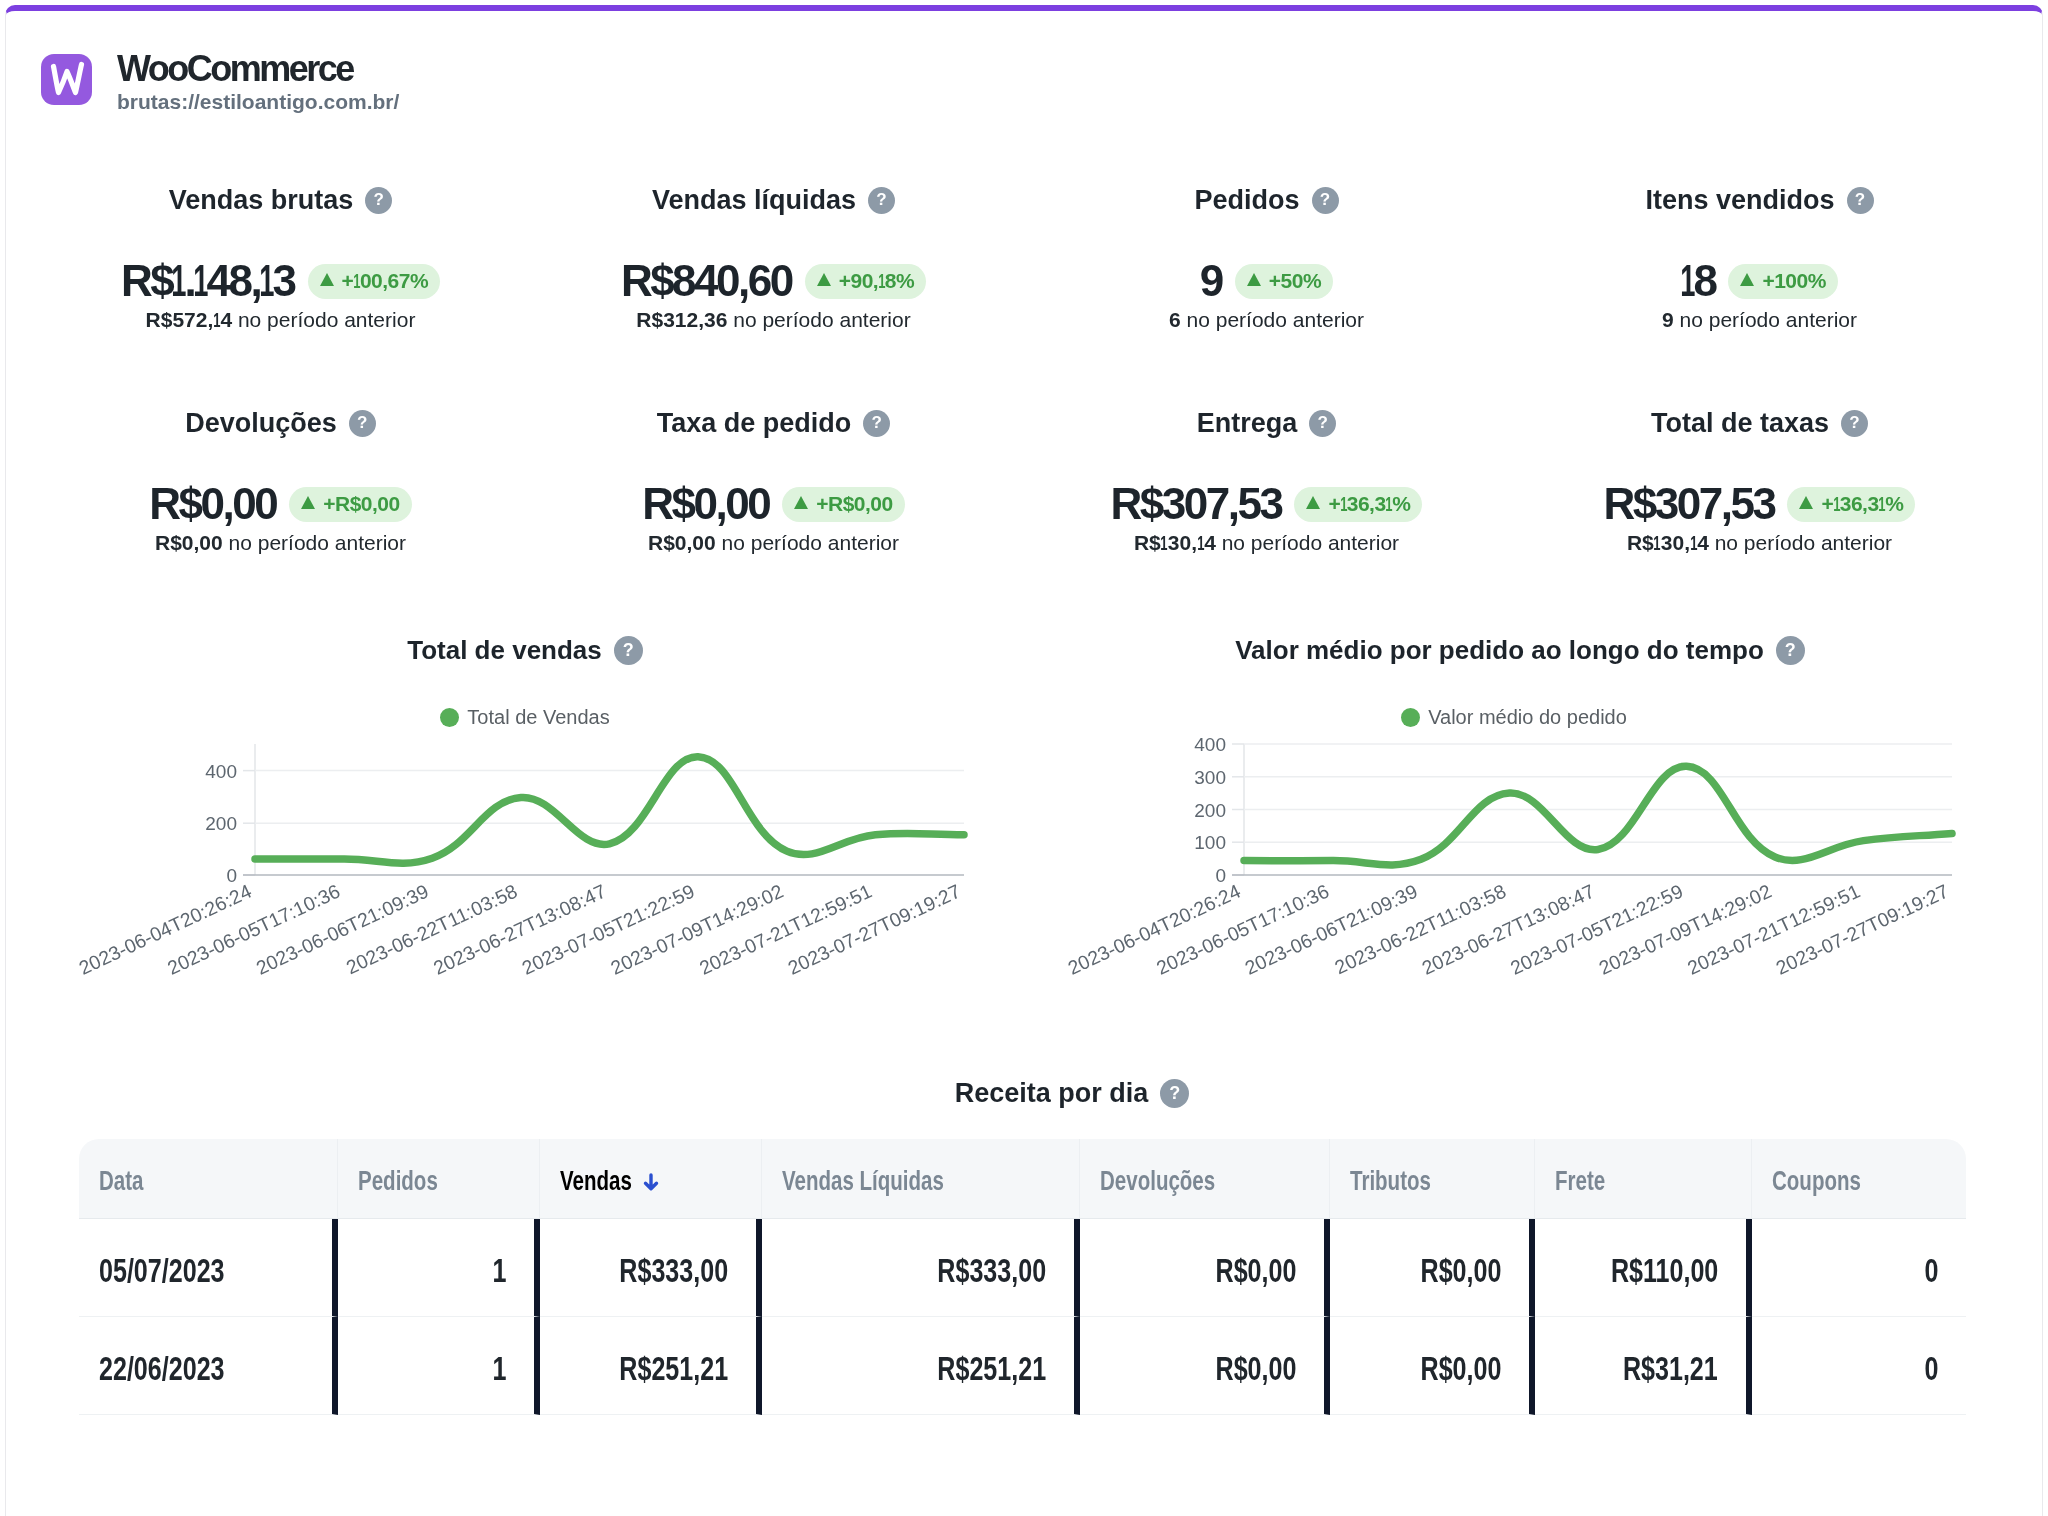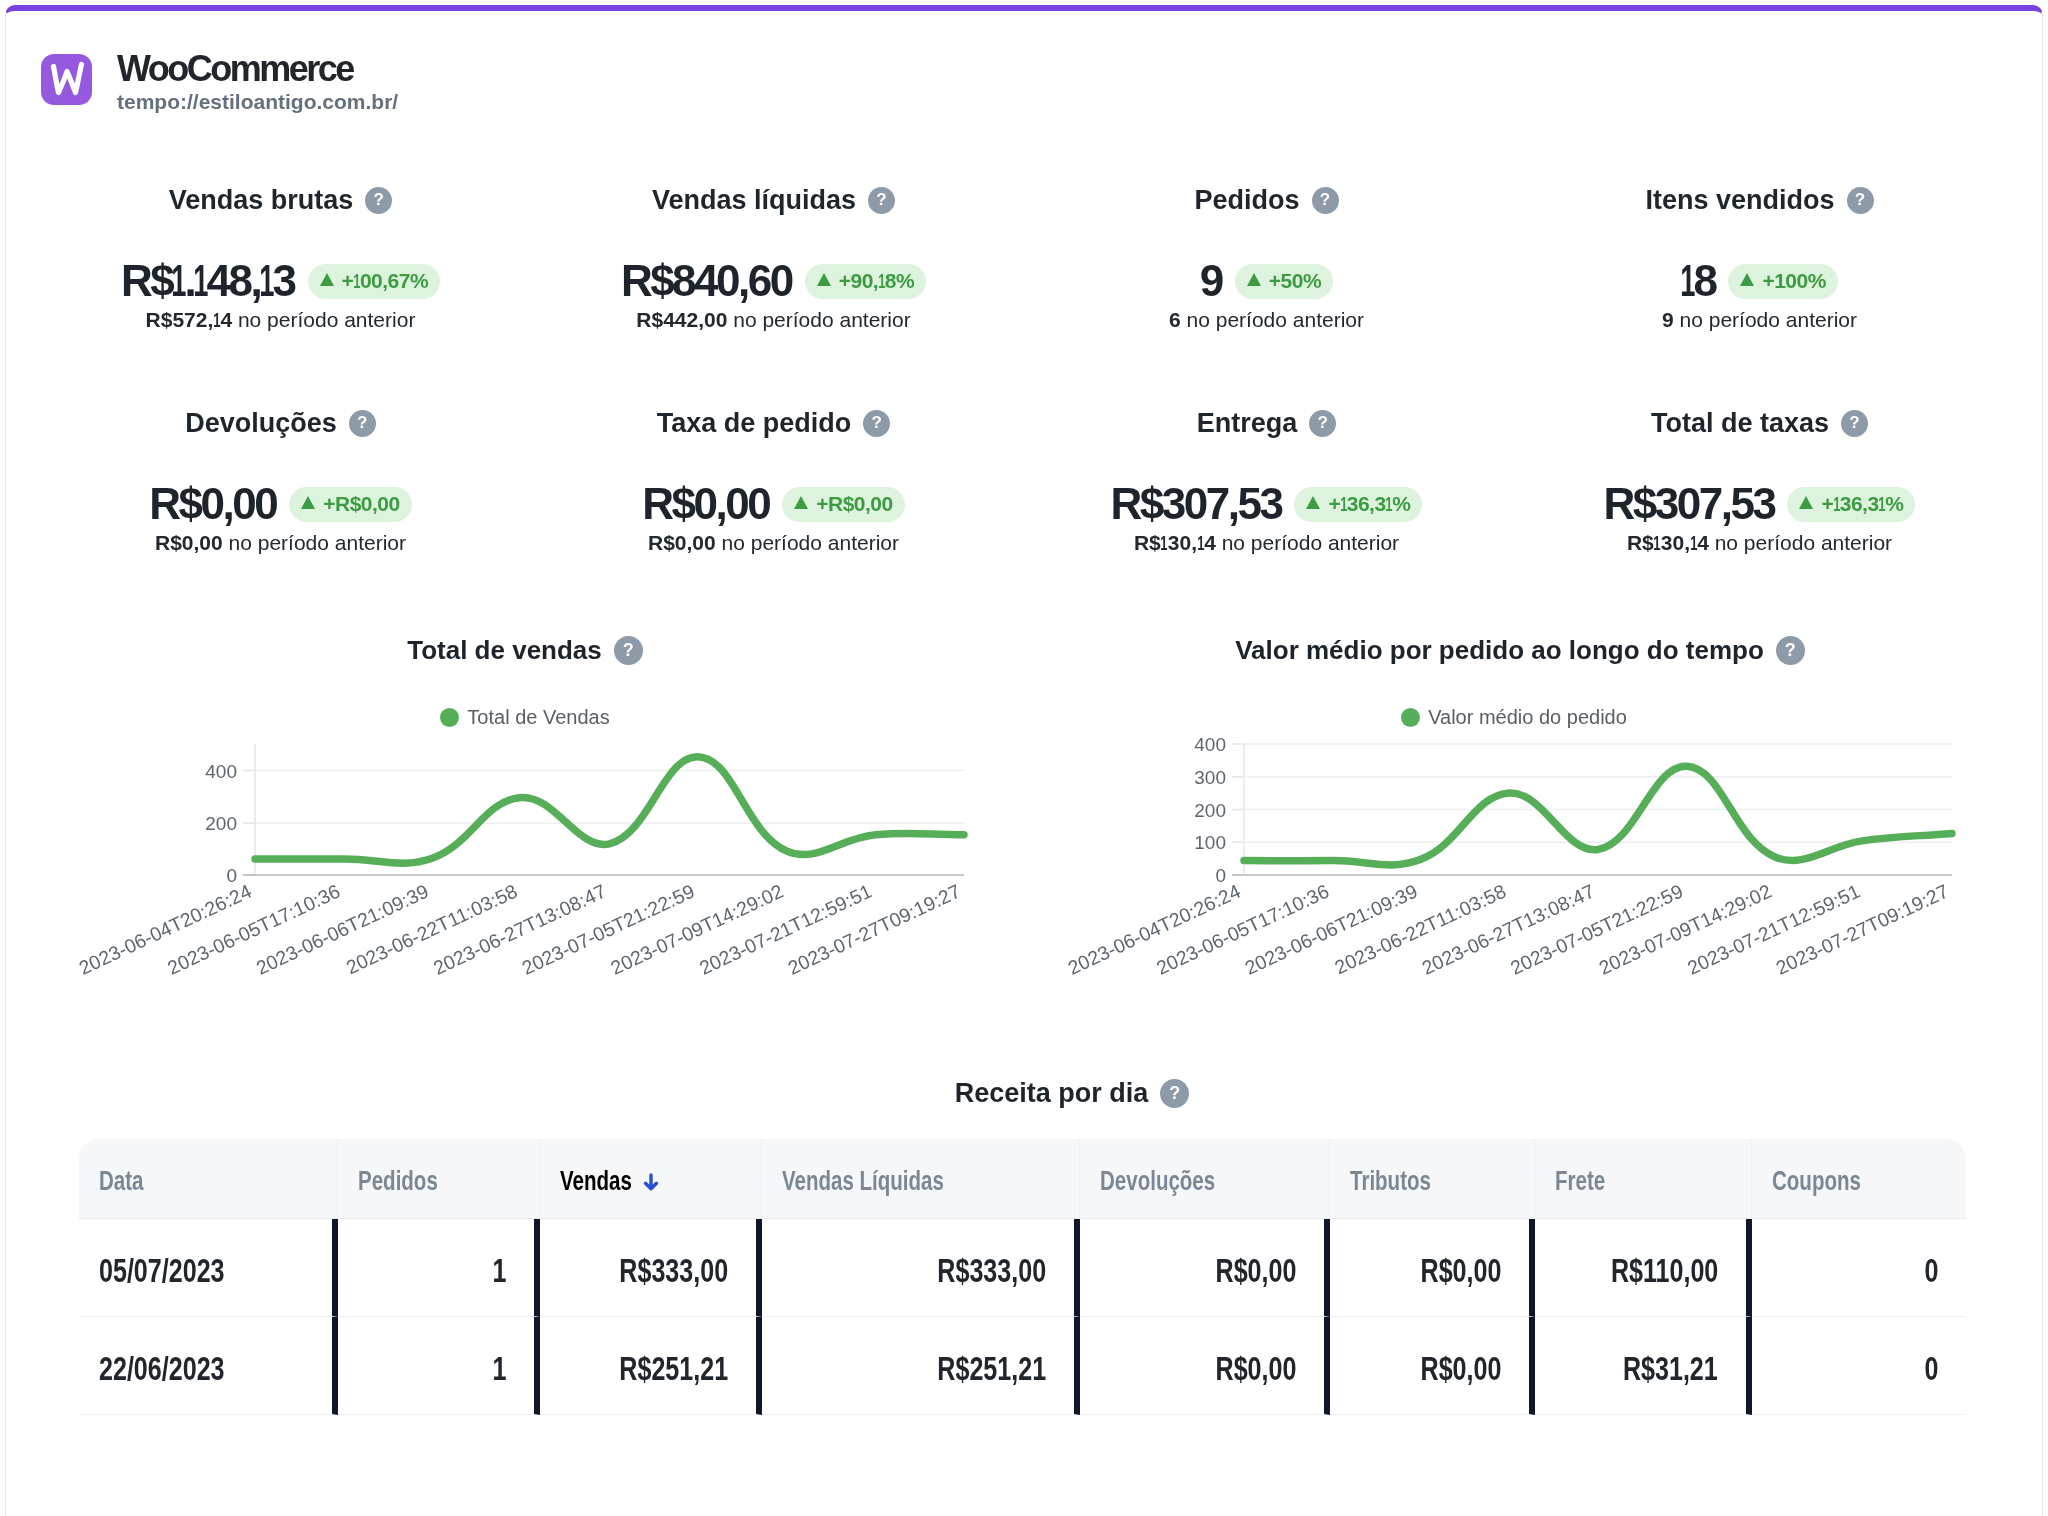--- a/index.html
+++ b/index.html
@@ -69,21 +69,21 @@
 </style>
 </head>
 <body>
 <div class="card"></div>
 
 <svg class="logo" width="51" height="51" viewBox="0 0 51 51">
   <rect x="0" y="0" width="51" height="51" rx="13" fill="#9459df"></rect>
   <path d="M 12.5 12.5 C 14 20 15.5 30 17.5 38.5 C 21 31 23.5 25 26 17.5 C 29.5 25 31.5 31 34.5 38.5 C 36.5 30 38.5 19 40.5 10.5" fill="none" stroke="#fff" stroke-width="5.2" stroke-linecap="round" stroke-linejoin="round"></path>
 </svg>
 <div class="h1">WooCommerce</div>
-<div class="url">tempo://estiloantigo.com.br/</div>
+<div class="url">brutas://estiloantigo.com.br/</div>
 
 <div class="stat" style="left:34px; top:184px;">
   <div class="st">Vendas brutas <span class="q">?</span></div>
   <div class="sv">
       <span class="v">R$<i>1</i>.<i>1</i>48,<i>1</i>3</span>
       <span class="pill">
         <span class="tri"></span>
         <span class="pt">+<i>1</i>00,67%</span>
       </span>
     </div>
@@ -91,21 +91,21 @@
 </div>
 <div class="stat" style="left:527px; top:184px;">
   <div class="st">Vendas líquidas <span class="q">?</span></div>
   <div class="sv">
       <span class="v">R$840,60</span>
       <span class="pill">
         <span class="tri"></span>
         <span class="pt">+90,<i>1</i>8%</span>
       </span>
     </div>
-  <div class="ss"><b>R$442,00</b> no período anterior</div>
+  <div class="ss"><b>R$312,36</b> no período anterior</div>
 </div>
 <div class="stat" style="left:1020px; top:184px;">
   <div class="st">Pedidos <span class="q">?</span></div>
   <div class="sv">
       <span class="v">9</span>
       <span class="pill">
         <span class="tri"></span>
         <span class="pt">+50%</span>
       </span>
     </div>

